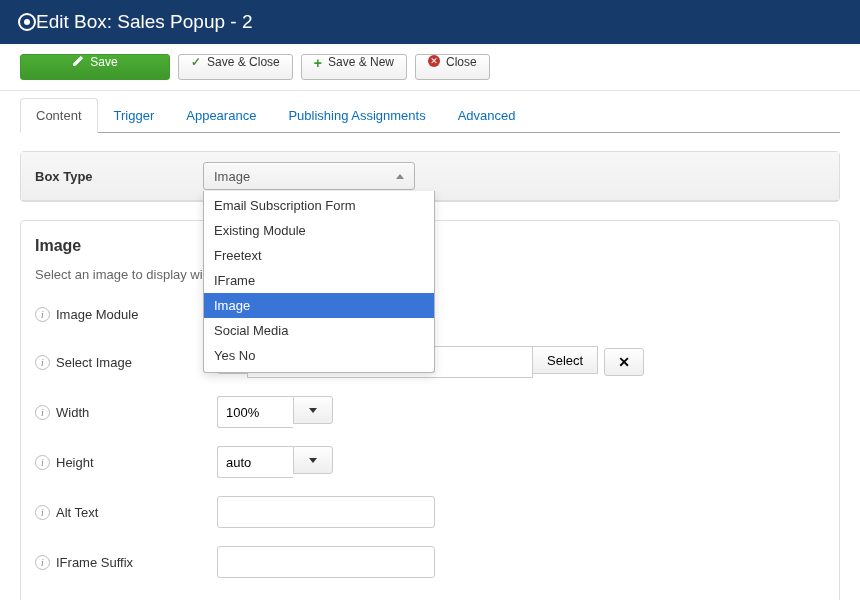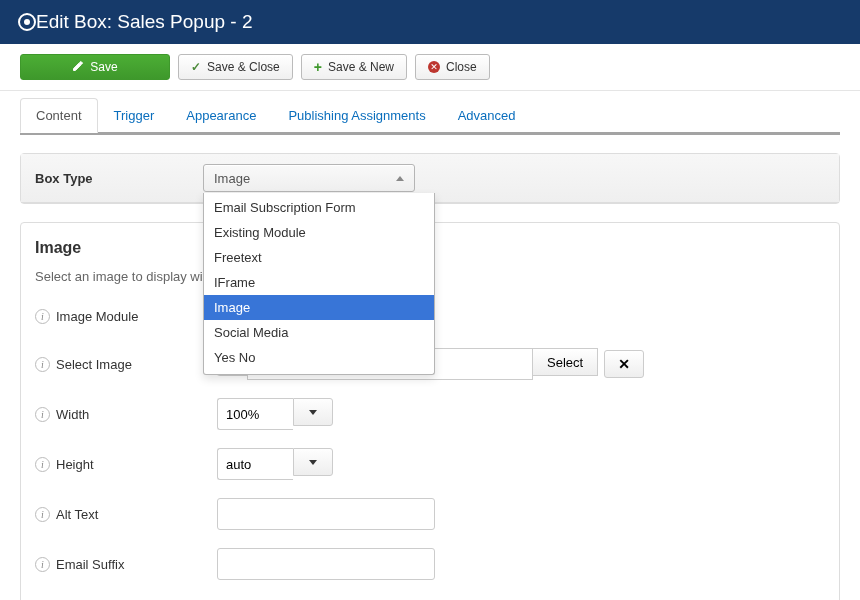--- a/index.html
+++ b/index.html
@@ -31,21 +31,21 @@
     }
     .page-title {
       font-size: 19px; font-weight: 400;
     }
     .toolbar {
       padding: 10px 20px 10px 20px;
       display: flex; gap: 8px;
       border-bottom: 1px solid #e5e5e5;
     }
     .btn {
-      display: inline-flex; align-items: center; justify-content: center;
+      display: inline-flex; justify-content: center;
       gap: 6px;
       height: 26px; padding: 0 12px;
       border: 1px solid #bbb;
       border-radius: 3px;
       background: linear-gradient(#ffffff, #f0f0f0);
       color: #333;
       font-size: 12px;
       cursor: pointer;
     }
     .btn-primary {
@@ -59,21 +59,21 @@
     .icon-close-circle {
       width: 12px; height: 12px; border-radius: 50%;
       background: #bd362f; display: inline-flex;
       align-items: center; justify-content: center;
       color: #fff; font-size: 9px; line-height: 1;
     }
     .icon-close-circle::before { content: "✕"; }
 
     .tabs {
       margin: 7px 20px 0 20px;
-      border-bottom: 3px solid #a3a3a3;
+      border-bottom: 1px solid #a3a3a3;
       display: flex;
     }
     .tab {
       padding: 9px 15px;
       font-size: 13px;
       color: #0a6ebd;
       cursor: pointer;
       border: 1px solid transparent;
       border-bottom: none;
       margin-bottom: -1px;
@@ -357,21 +357,21 @@
         <div class="form-label">
           <span class="info-icon"></span>
           <span>Alt Text</span>
         </div>
         <input class="form-control wide" type="text" value="" style="">
       </div>
 
       <div class="form-row">
         <div class="form-label">
           <span class="info-icon"></span>
-          <span>Email Suffix</span>
+          <span>IFrame Suffix</span>
         </div>
         <input class="form-control wide" type="text" value="" style="">
       </div>
 
     </div>
   </div>
 
 </div>
 
 </body></html>

